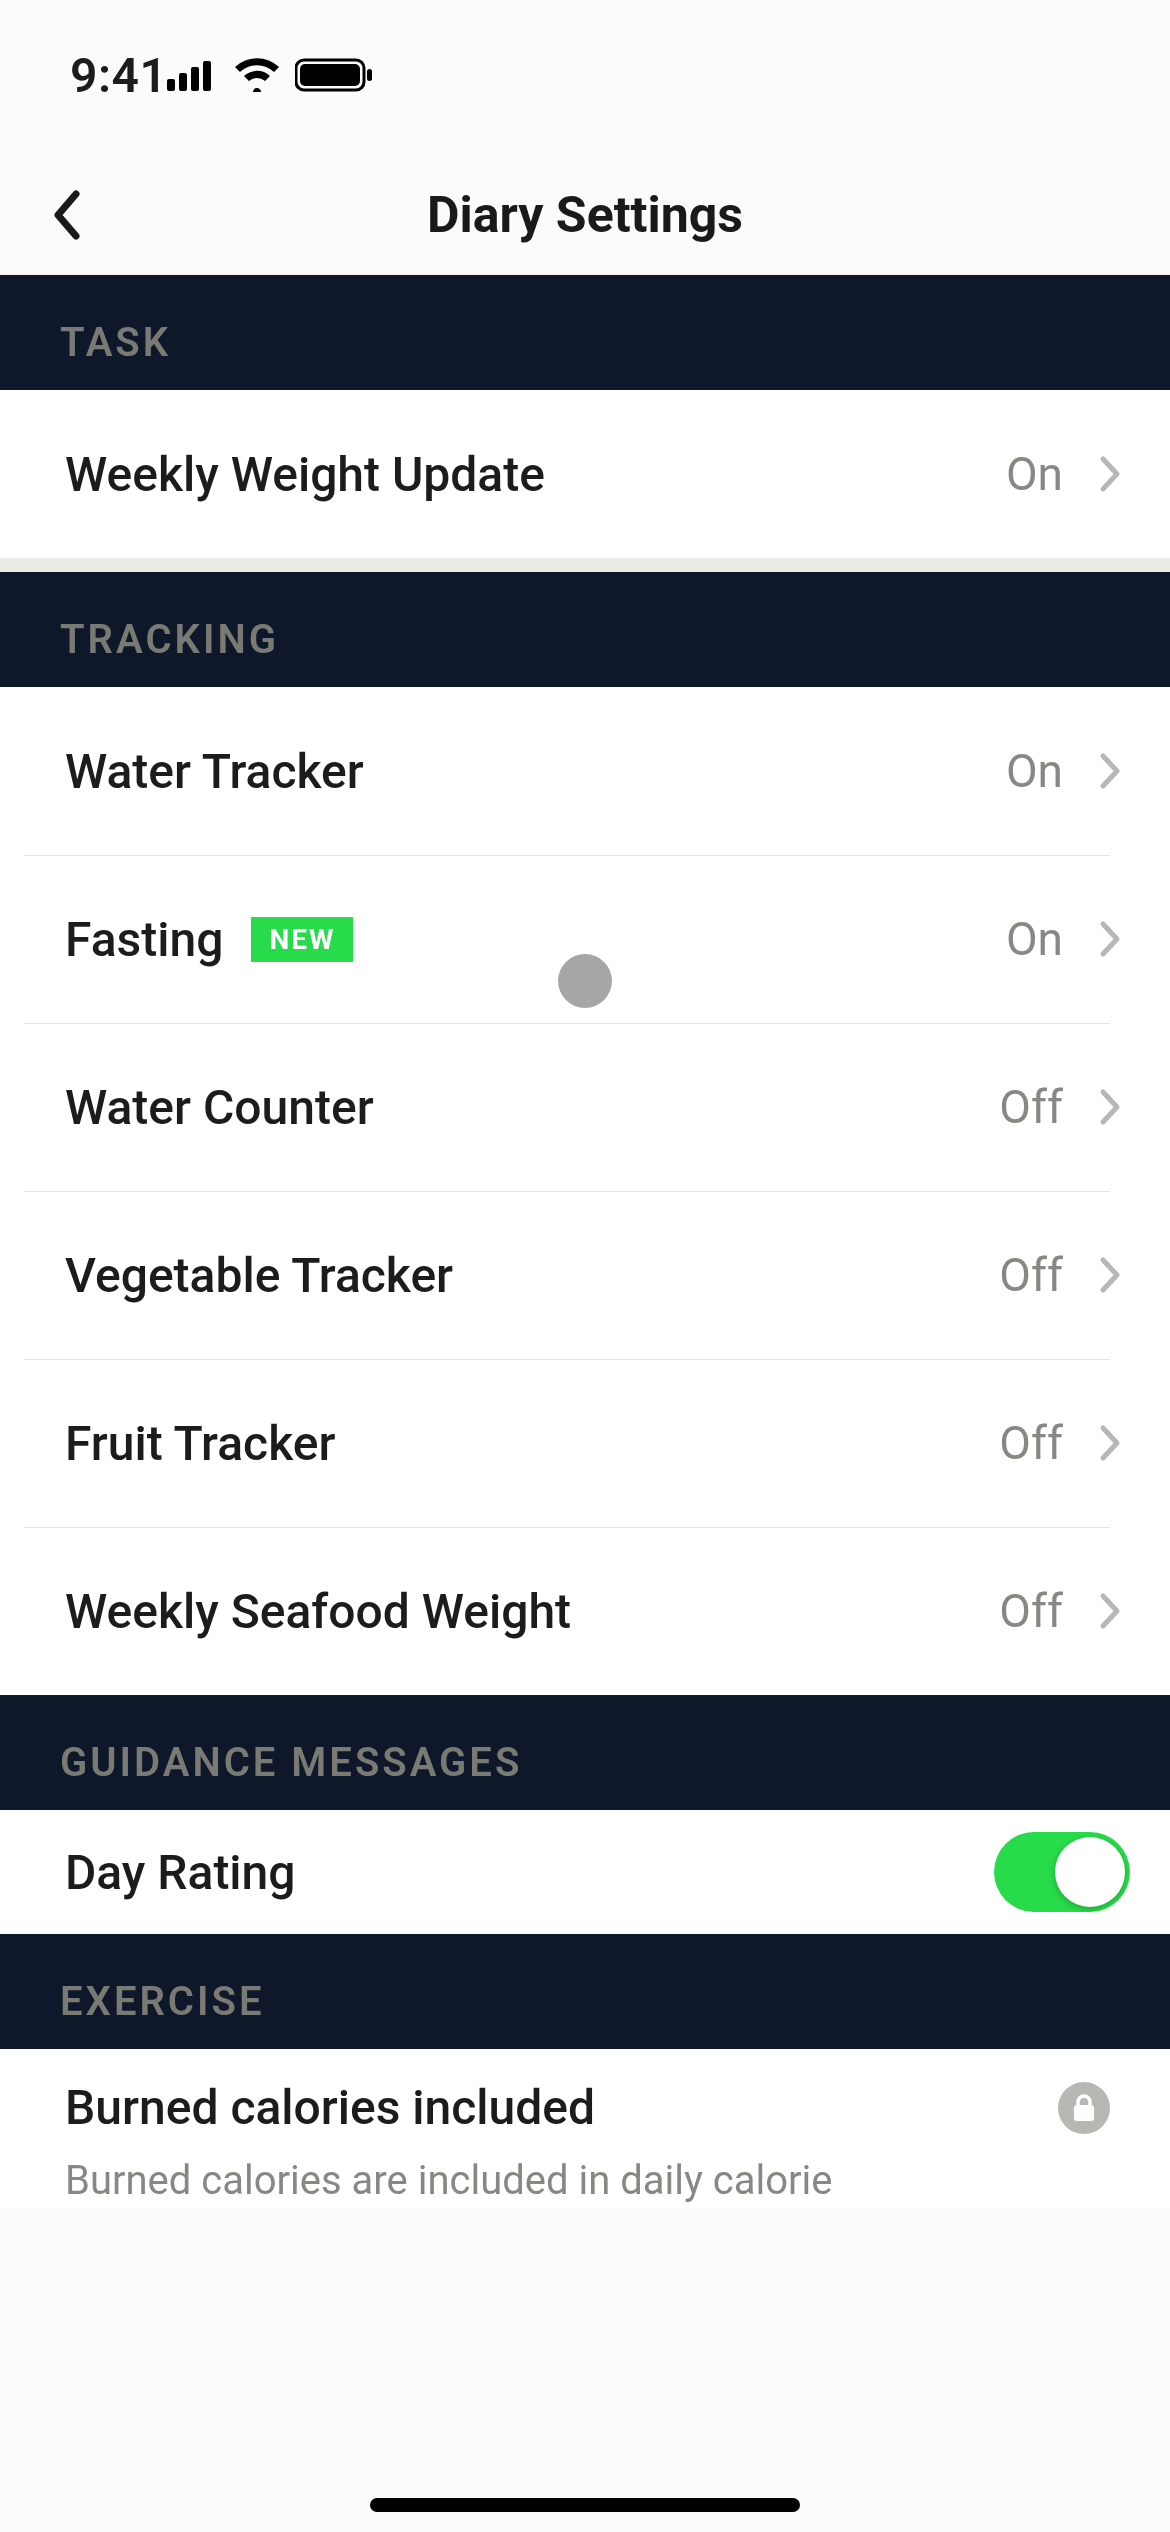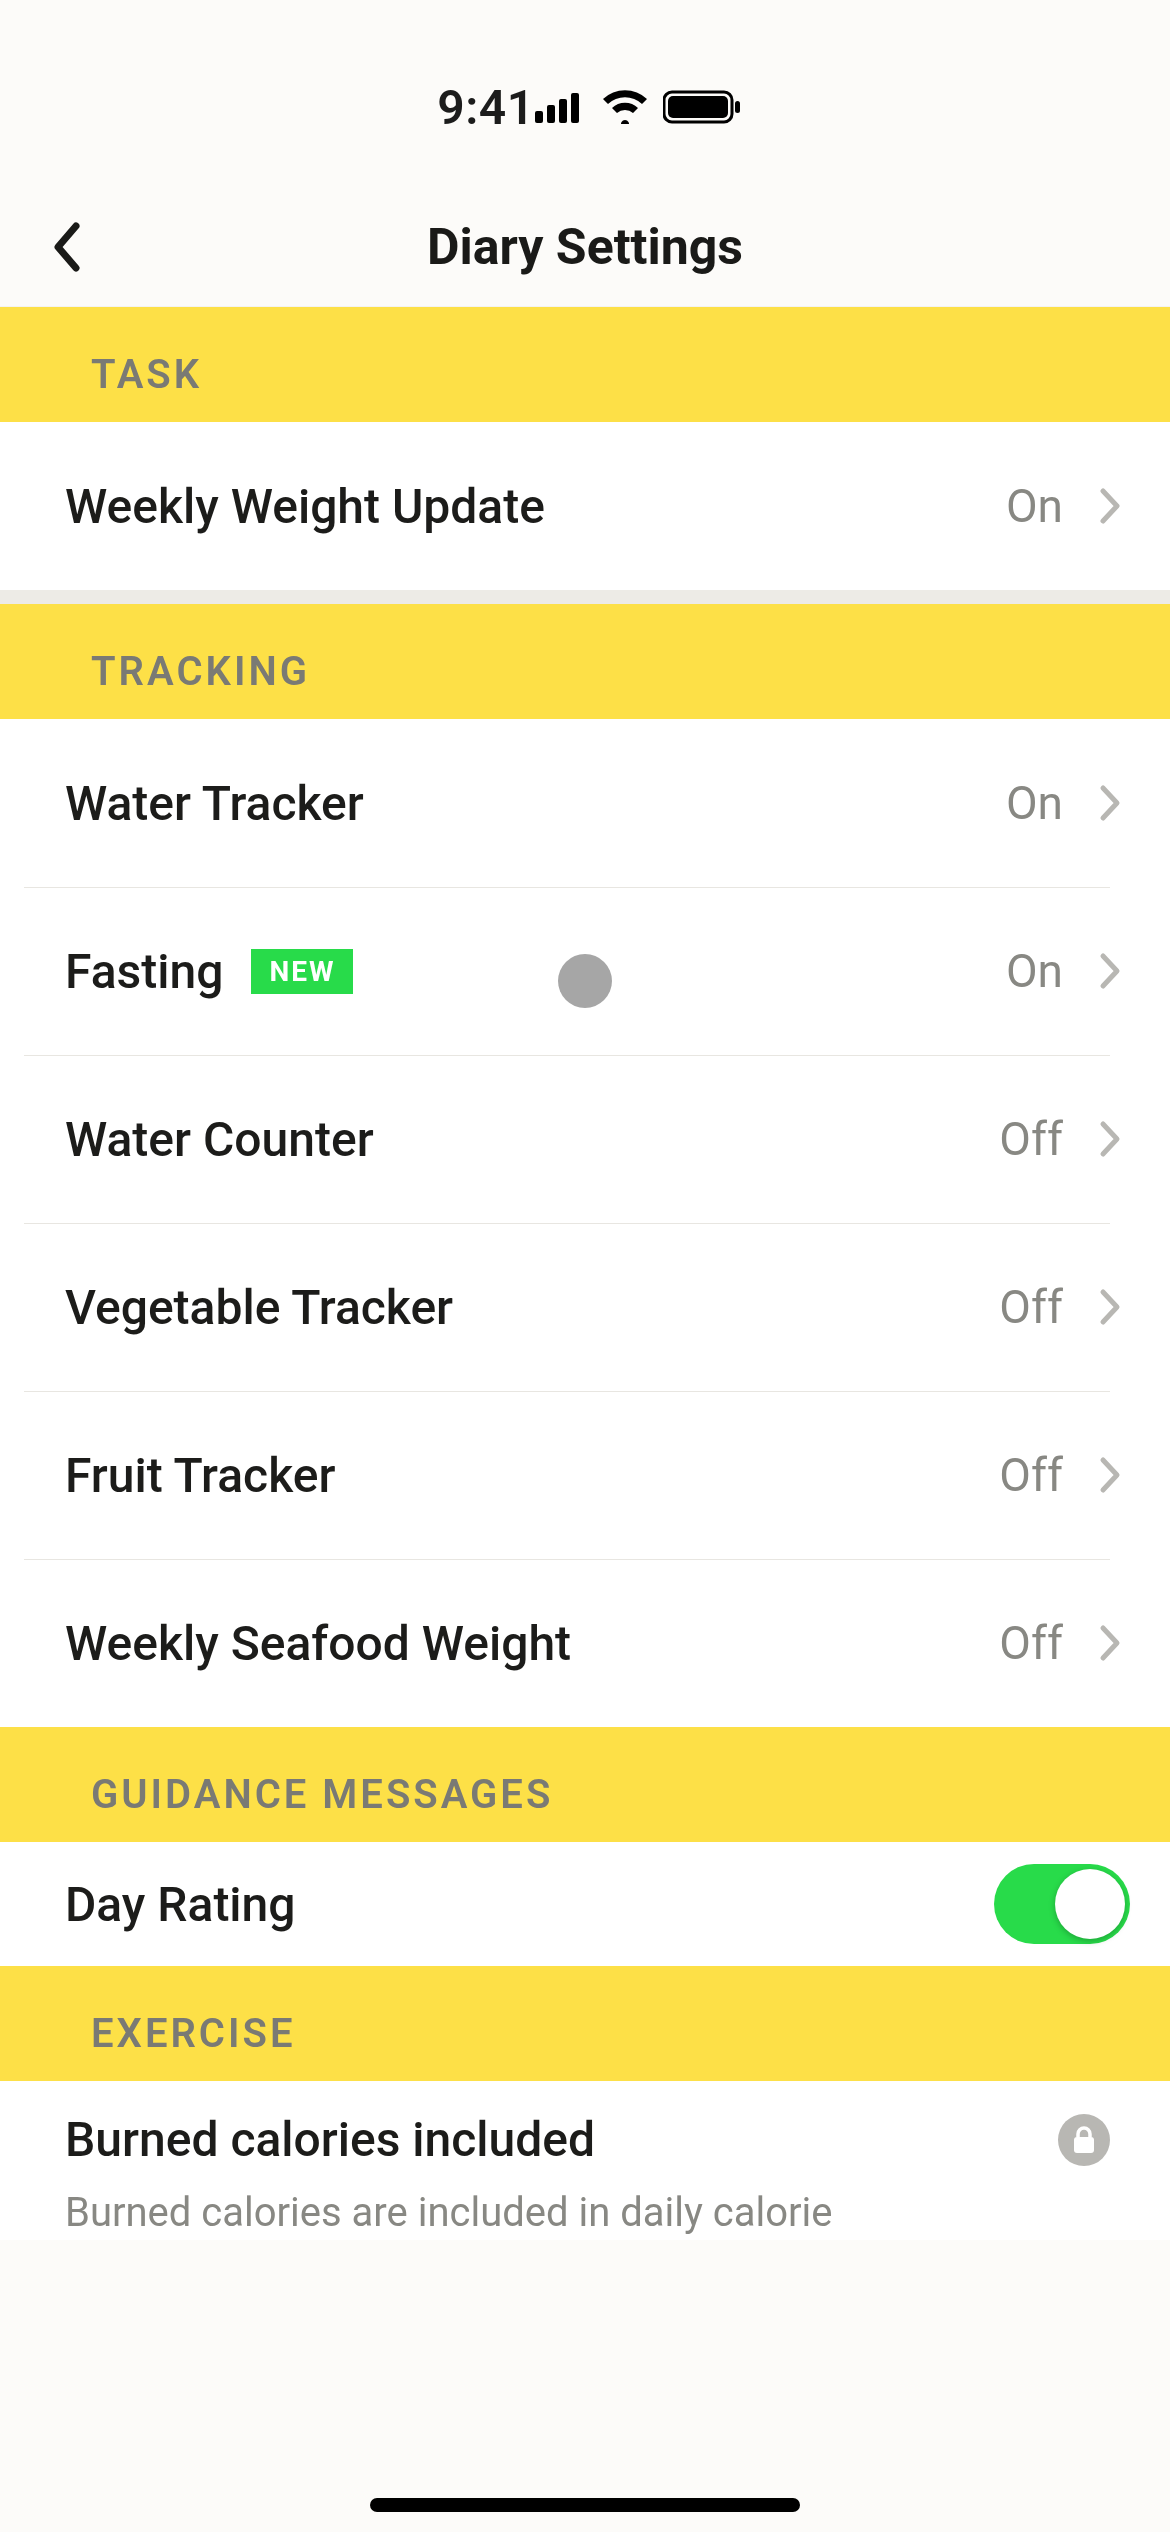--- a/index.html
+++ b/index.html
@@ -9,23 +9,22 @@
     background: #fcfbf9;
     color: #1c1c1c;
     -webkit-font-smoothing: antialiased;
   }
 
   
   .status-bar {
     height: 140px;
     display: flex;
     align-items: center;
-    justify-content: center;
+    justify-content: flex-start;
     padding: 0 60px 0 70px;
-    margin-top: 32px;
   }
   .status-time {
     font-size: 48px;
     font-weight: 600;
     letter-spacing: 0.5px;
     margin-top:10px;
   }
   .status-icons {
     display: flex;
     align-items: center;
@@ -56,22 +55,22 @@
     justify-content:flex-start;
   }
   .nav-title {
     font-size: 50px;
     font-weight: 700;
     color:#1a1a18;
   }
 
   
   .section-header {
-    background: #fde047;
-    padding: 44px 60px 24px 91px;
+    background: #0f172a;
+    padding: 44px 60px 24px 60px;
   }
   .section-header-label {
     font-size: 40px;
     font-weight: 600;
     letter-spacing: 3px;
     color: #7a7a74;
   }
 
   
   .list {

